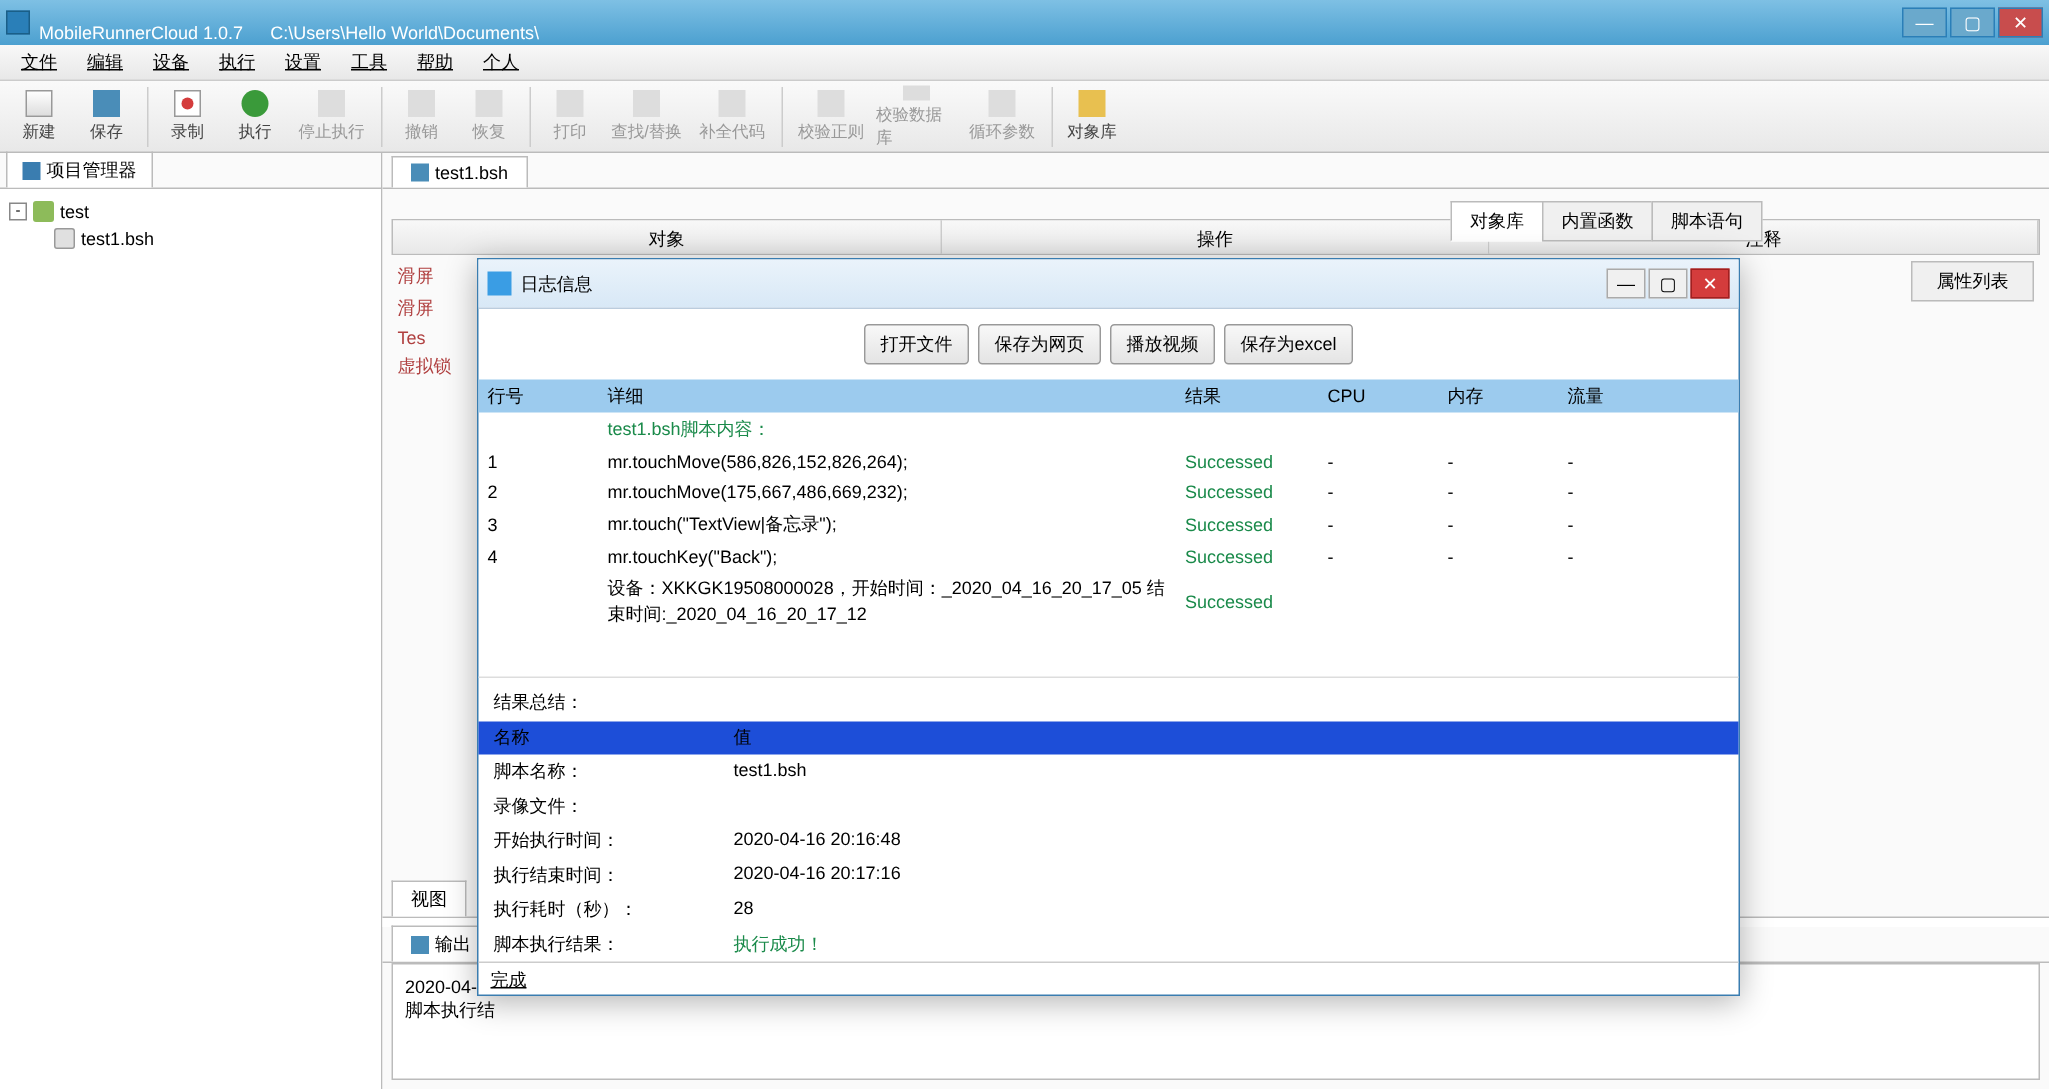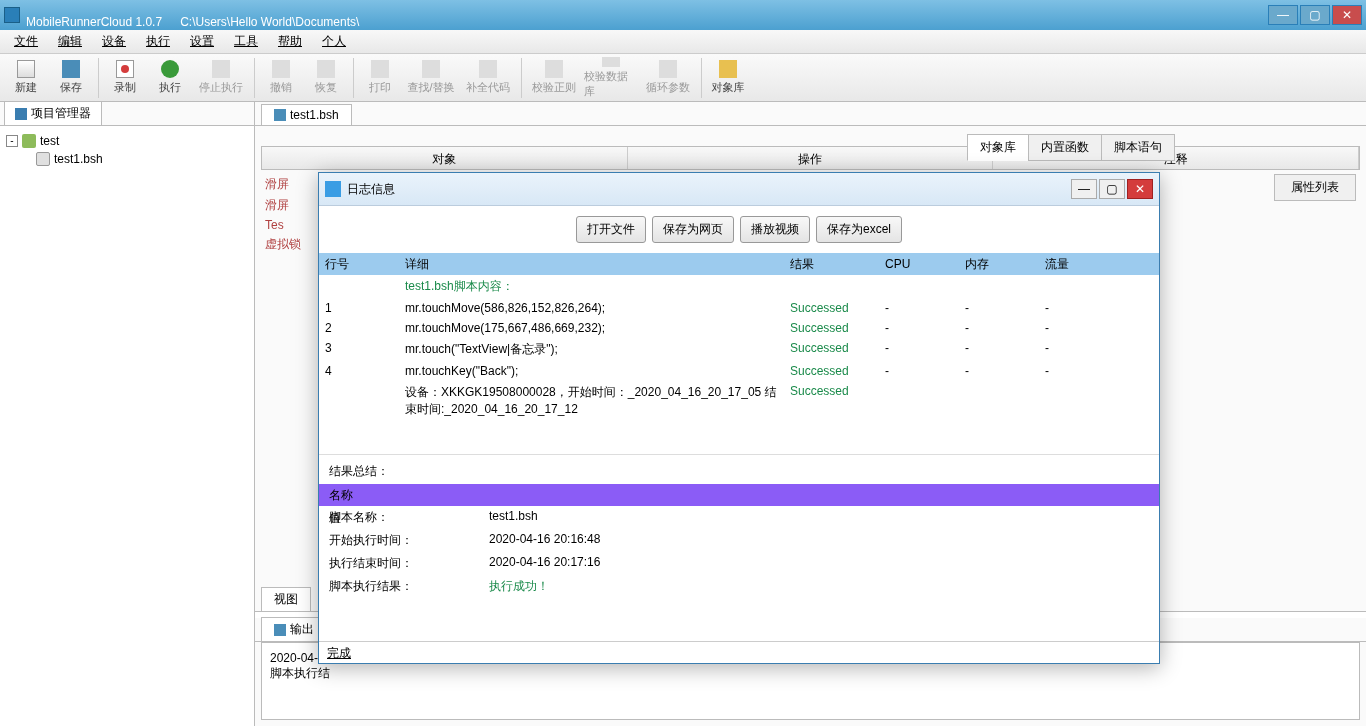--- a/index.html
+++ b/index.html
@@ -48,34 +48,34 @@
 .bottom-tabs .t .ic{width:12px;height:12px;background:#4a8db8;margin-right:4px;}
 .output{background:#fff;height:78px;padding:8px;border:1px solid #bbb;margin:0 6px 6px 6px;}
 .dialog{position:absolute;left:318px;top:172px;width:842px;height:492px;background:#fff;border:1px solid #3a7db0;box-shadow:0 4px 20px rgba(0,0,0,.3);display:flex;flex-direction:column;}
 .dialog .dt{height:30px;background:linear-gradient(#eaf3fb,#d8e8f6);display:flex;align-items:center;padding:16px 6px;border-bottom:1px solid #bcd;}
 .dialog .dt .ic{width:16px;height:16px;background:#3a9de4;margin-right:6px;}
 .dialog .dt .wc{margin-left:auto;display:flex;}
 .dialog .dt .wc div{width:26px;height:20px;border:1px solid #aaa;margin-left:2px;text-align:center;line-height:18px;background:#f0f0f0;}
 .dialog .dt .wc .close{background:#d43c3c;color:#fff;border-color:#a02020;}
 .dialog .btns{padding:10px;display:flex;gap:6px;justify-content:center;}
 .dialog .btns button{padding:4px 10px;background:linear-gradient(#f8f8f8,#e4e4e4);border:1px solid #999;border-radius:3px;}
-.log-head,.log-row{display:flex;}
+.log-head,.log-row{display:flex;align-items:center;}
 .log-head{background:#9ccbee;height:22px;align-items:center;font-weight:normal;}
 .log-head div,.log-row div{padding:3px 6px;}
 .c-num{width:80px;}
 .c-det{width:385px;}
 .c-res{width:95px;}
 .c-cpu{width:80px;}
 .c-mem{width:80px;}
 .c-flow{width:80px;}
 .log-body{font-family:Consolas,monospace;font-size:13px;height:180px;overflow:hidden;border-bottom:1px solid #ddd;}
 .log-row .c-det.script{color:#1a8a4a;}
 .log-row .c-res.ok{color:#1a8a4a;}
 .summary-title{padding:8px 10px 4px;}
-.sum-head{display:flex;background:#8b5cf6;height:22px;align-items:flex-start;flex-direction:column;}
+.sum-head{display:flex;background:#1d4ed8;height:22px;align-items:flex-end;}
 .sum-head div,.sum-row div{padding:3px 10px;}
 .sc-name{width:160px;}
 .sc-val{flex:1;}
 .sum-body{font-family:Consolas,monospace;font-size:13px;}
 .sum-row{display:flex;}
 .sum-row .ok{color:#1a8a4a;}
 .status{height:22px;border-top:1px solid #ccc;padding:3px 8px;margin-top:auto;text-decoration:underline;}
 .ic-new{background:linear-gradient(#fff,#ddd);border:1px solid #999;}
 .ic-save{background:#4a8db8;}
 .ic-rec{background:#fff;border:1px solid #999;position:relative;}
@@ -310,26 +310,34 @@
   <div class="sum-head">
     <div class="sc-name">名称</div>
     <div class="sc-val">值</div>
   </div>
   <div class="sum-body">
     <div class="sum-row">
         <div class="sc-name">脚本名称：</div>
         <div class="sc-val">test1.bsh</div>
       </div>
     <div class="sum-row">
+        <div class="sc-name">录像文件：</div>
+        <div class="sc-val"></div>
+      </div>
+    <div class="sum-row">
         <div class="sc-name">开始执行时间：</div>
         <div class="sc-val">2020-04-16 20:16:48</div>
       </div>
     <div class="sum-row">
         <div class="sc-name">执行结束时间：</div>
         <div class="sc-val">2020-04-16 20:17:16</div>
       </div>
     <div class="sum-row">
+        <div class="sc-name">执行耗时（秒）：</div>
+        <div class="sc-val">28</div>
+      </div>
+    <div class="sum-row">
         <div class="sc-name">脚本执行结果：</div>
         <div class="sc-val ok">执行成功！</div>
       </div>
   </div>
   <div class="status">完成</div>
 </div>
 
 </body></html>

